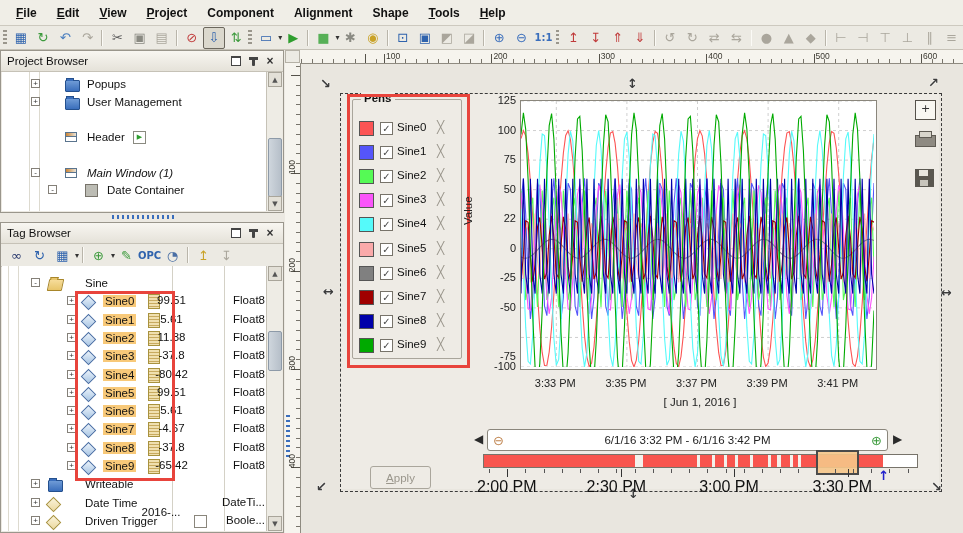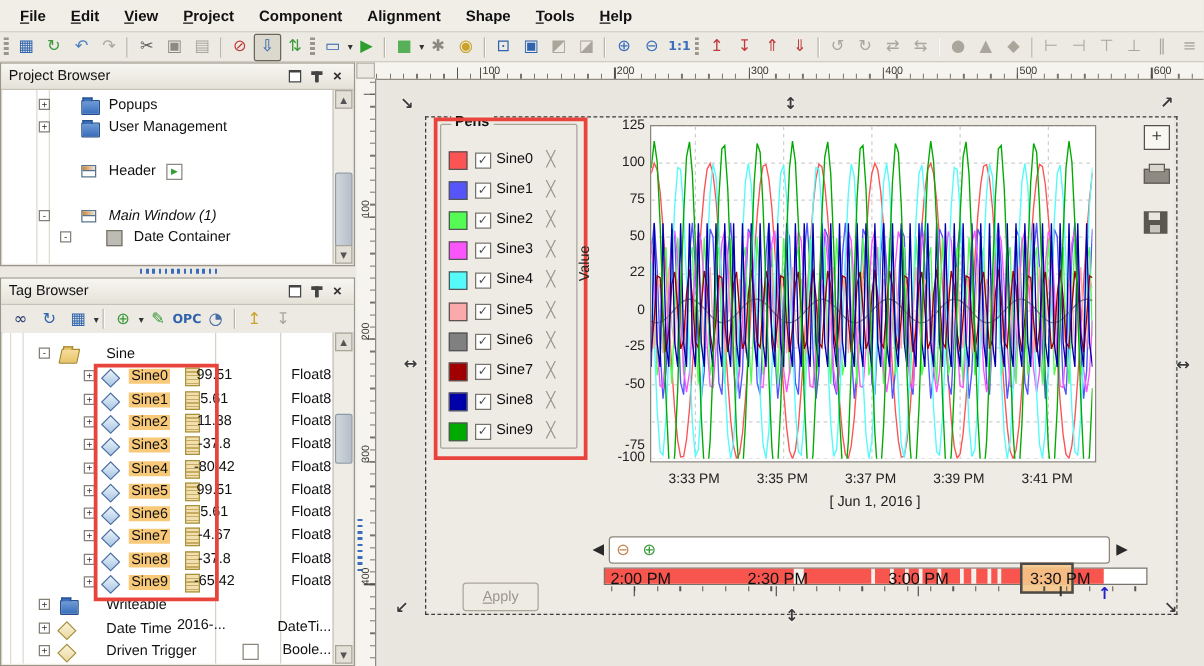--- a/index.html
+++ b/index.html
@@ -123,21 +123,21 @@
   #apply-btn::first-letter{text-decoration:underline}
   #tl-track{position:absolute;left:483px;top:454px;width:435px;height:14px;background:#fff;border:1px solid #77736a;box-sizing:border-box}
   #tl-red{position:absolute;left:0;top:0;height:100%;background:#f8554e}
   .tl-gap{position:absolute;top:0;height:100%;background:#f3f1eb}
   #tl-sel{position:absolute;top:450px;height:21px;background:rgba(245,199,138,0.9);border:2px solid #4a4a4a}
   #tl-ticks{position:absolute;left:483px;top:469px;width:436px;height:8px;
             background-image:
               repeating-linear-gradient(90deg,#333 0 1px,transparent 1px 113.7px),
               repeating-linear-gradient(90deg,#555 0 1px,transparent 1px 18.2px);
             background-size:100% 8px,100% 4px;background-position:24px 0,6px 0;background-repeat:repeat-x}
-  .tl-label{position:absolute;top:455px;width:60px;text-align:right;font-size:13px;color:#111}
+  .tl-label{position:absolute;top:478px;width:60px;text-align:center;font-size:16px;color:#111}
   #tl-marker{position:absolute;top:468px;font-size:13px;font-weight:bold;color:#2222cc;font-family:"DejaVu Sans",sans-serif}
 </style>
 </head>
 <body>
 
 <div id="menubar">
     <span class="menu-item mn">File</span>
     <span class="menu-item mn">Edit</span>
     <span class="menu-item mn">View</span>
     <span class="menu-item mn">Project</span>
@@ -306,20 +306,21 @@
     </svg></div>
 <div id="datelab">[ Jun 1, 2016 ]</div>
 
 <div class="util util-max" style="top:100px">+</div>
 <div class="util util-print" style="top:130px"></div>
 <div class="util util-save" style="top:152px"></div>
 
 <span class="range-arrow" style="left:474px;top:432px">◀</span>
 <div id="range-box">
   <span class="mag" style="color:#c08550">⊖</span>
+  <span id="range-text">6/1/16 3:32 PM - 6/1/16 3:42 PM</span>
   <span class="mag" style="color:#3a9a3a">⊕</span>
 </div>
 <span class="range-arrow" style="left:893px;top:432px">▶</span>
 
 <button id="apply-btn">Apply</button>
 
 <div id="tl-track">
     <div id="tl-red" style="width: 92.2%;"></div>
     <div class="tl-gap" style="left: 34.9%; width: 1.9%;"></div>
     <div class="tl-gap" style="left: 49.2%; width: 0.7%;"></div>
@@ -504,21 +505,21 @@
       </div>
       <div class="trow" style="top: 209.3px;">
         <span class="expander" style="left: 29px; top: 4px;">+</span>
         <span class="i-folder" style="top: 5px; left: 46px;"></span>
         <span class="tlabel" style="left: 81px;">Writeable</span>
       </div>
       <div class="trow" style="top: 227.6px;">
         <span class="expander" style="left: 29px; top: 4px;">+</span>
         <span class="i-tag tan" style="top: 5px; left: 46px;"></span>
         <span class="tlabel" style="left: 81px;">Date Time</span>
-        <span class="cell-val" style="left: 120px; width: 78px; top: 0;">2016-...</span>
+        <span class="cell-val" style="left: 120px; width: 78px; top: 12px;">2016-...</span>
         <span class="cell-typ" style="left: 210px; width: 53px; top: 2px;">DateTi...</span>
       </div>
       <div class="trow" style="top: 245.9px;">
         <span class="expander" style="left: 29px; top: 4px;">+</span>
         <span class="i-tag tan" style="top: 5px; left: 46px;"></span>
         <span class="tlabel" style="left: 81px;">Driven Trigger</span>
         <span style="position: absolute; left: 192px; top: 3px; width: 11px; height: 11px; border: 1px solid rgb(138, 134, 124); background: rgb(255, 255, 255);"></span>
         <span class="cell-typ" style="left: 210px; width: 53px; top: 2px;">Boole...</span>
       </div>
     </div>

